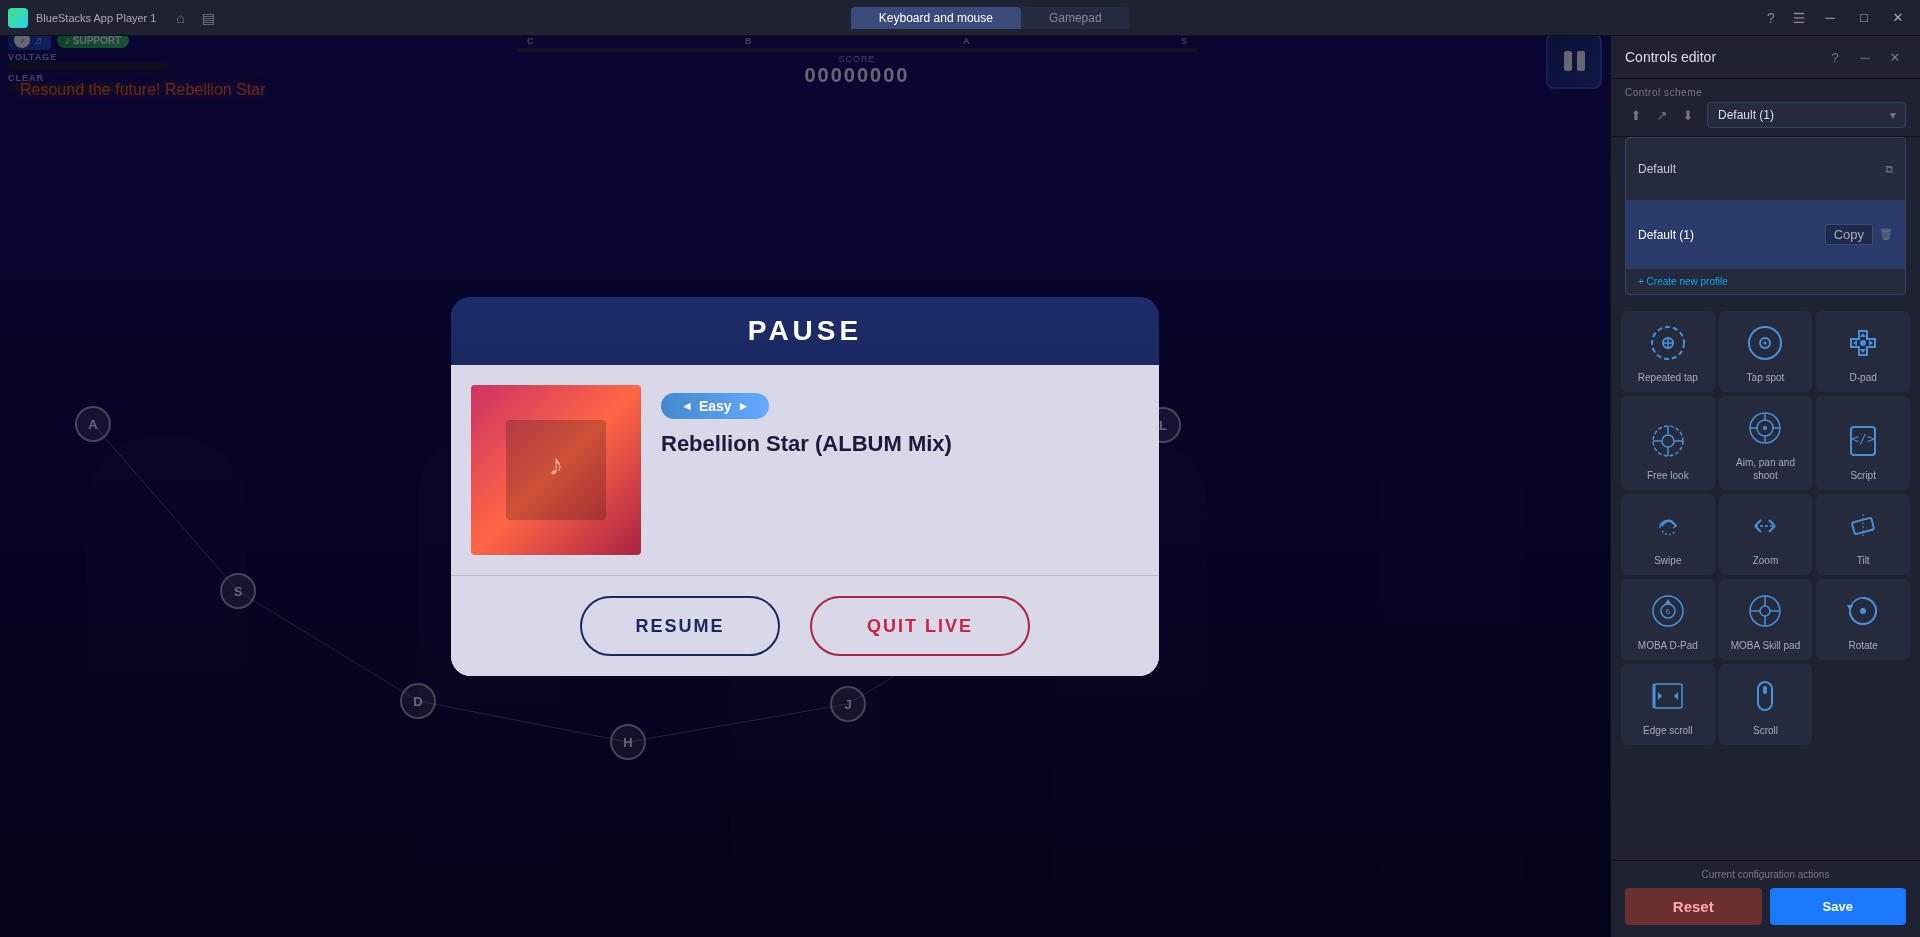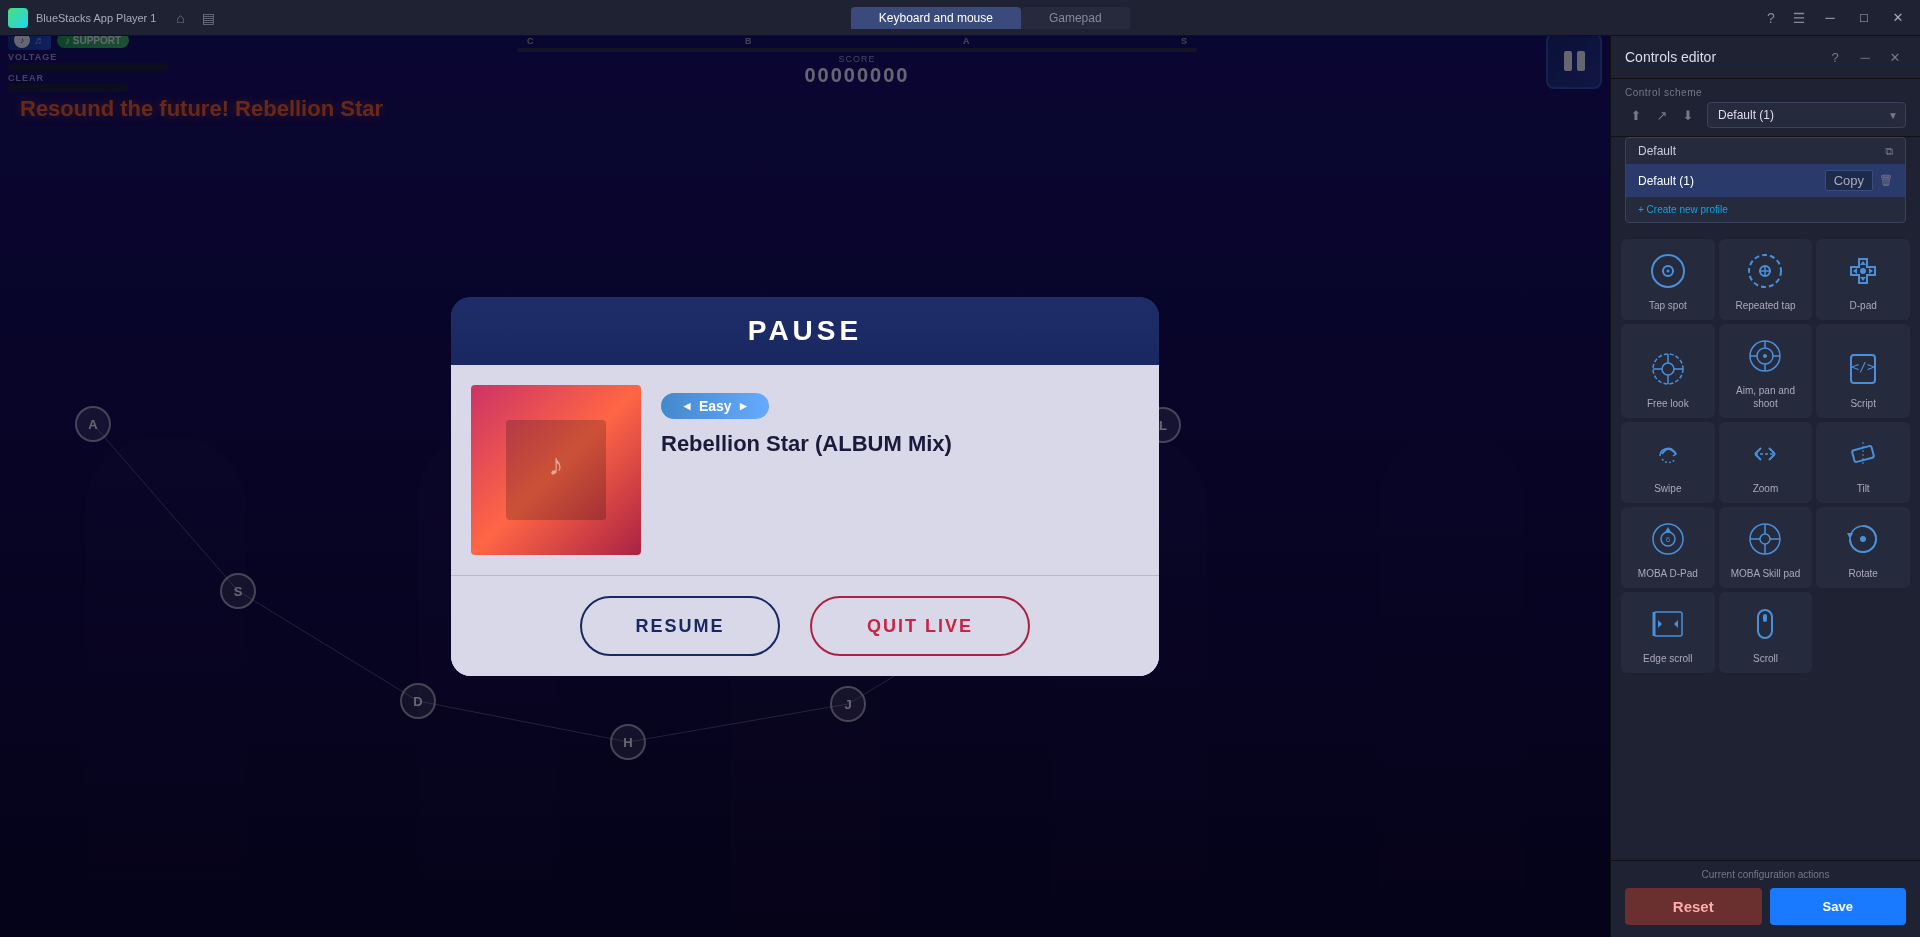--- a/index.html
+++ b/index.html
@@ -240,24 +240,24 @@
     .pause-bar {
       width: 8px;
       height: 20px;
       background: #fff;
       border-radius: 2px;
     }
 
     
     .song-title-display {
       position: absolute;
-      top: 60px;
+      top: 45px;
       left: 20px;
-      font-size: 22px;
-      font-weight: bold;
+      font-size: 16px;
+      font-weight: normal;
       color: #ff6622;
       text-shadow: 0 0 10px rgba(255,100,30,0.5);
       z-index: 5;
     }
 
     
     .chars-bg {
       position: absolute;
       bottom: 0;
       left: 0; right: 0;
@@ -483,21 +483,21 @@
 
     
     .profile-dropdown {
       background: #252a3d;
       border: 1px solid #3a4060;
       border-radius: 4px;
       margin: 0 14px 8px;
       overflow: hidden;
     }
     .profile-item {
-      padding: 6px 12px;
+      padding: 24px 12px;
       display: flex;
       align-items: center;
       justify-content: space-between;
       font-size: 12px;
       color: #ccd;
       cursor: pointer;
     }
     .profile-item.selected {
       background: #2a3a6a;
       color: #fff;
@@ -793,38 +793,38 @@
       <div class="new-profile-btn">
         <span>+ Create new profile</span>
       </div>
     </div>
 
     <div class="controls-grid">
 
       <div class="control-item">
         <div class="control-icon-wrap">
           <svg width="40" height="40" viewBox="0 0 40 40">
-            <circle cx="20" cy="20" r="16" fill="none" stroke="#4a90d9" stroke-width="2"></circle>
-            <circle cx="20" cy="20" r="5" fill="none" stroke="#4a90d9" stroke-width="2"></circle>
-            <circle cx="20" cy="20" r="1.5" fill="#4a90d9"></circle>
-          </svg>
-        </div>
-        <span class="control-label">Tap spot</span>
-      </div>
-
-      <div class="control-item">
-        <div class="control-icon-wrap">
-          <svg width="40" height="40" viewBox="0 0 40 40">
             <circle cx="20" cy="20" r="16" fill="none" stroke="#4a90d9" stroke-width="2" stroke-dasharray="5,3"></circle>
             <circle cx="20" cy="20" r="5" fill="none" stroke="#4a90d9" stroke-width="2"></circle>
             <line x1="14" y1="20" x2="26" y2="20" stroke="#4a90d9" stroke-width="1.5"></line>
             <line x1="20" y1="14" x2="20" y2="26" stroke="#4a90d9" stroke-width="1.5"></line>
           </svg>
         </div>
         <span class="control-label">Repeated tap</span>
+      </div>
+
+      <div class="control-item">
+        <div class="control-icon-wrap">
+          <svg width="40" height="40" viewBox="0 0 40 40">
+            <circle cx="20" cy="20" r="16" fill="none" stroke="#4a90d9" stroke-width="2"></circle>
+            <circle cx="20" cy="20" r="5" fill="none" stroke="#4a90d9" stroke-width="2"></circle>
+            <circle cx="20" cy="20" r="1.5" fill="#4a90d9"></circle>
+          </svg>
+        </div>
+        <span class="control-label">Tap spot</span>
       </div>
 
       <div class="control-item">
         <div class="control-icon-wrap">
           <svg width="40" height="40" viewBox="0 0 40 40">
             <path d="M16 8 h8 v8 h8 v8 h-8 v8 h-8 v-8 h-8 v-8 h8 z" fill="none" stroke="#4a90d9" stroke-width="2"></path>
             <circle cx="20" cy="20" r="3" fill="#4a90d9"></circle>
             <polygon points="20,10 17,14 23,14" fill="#4a90d9"></polygon>
             <polygon points="20,30 17,26 23,26" fill="#4a90d9"></polygon>
             <polygon points="10,20 14,17 14,23" fill="#4a90d9"></polygon>

